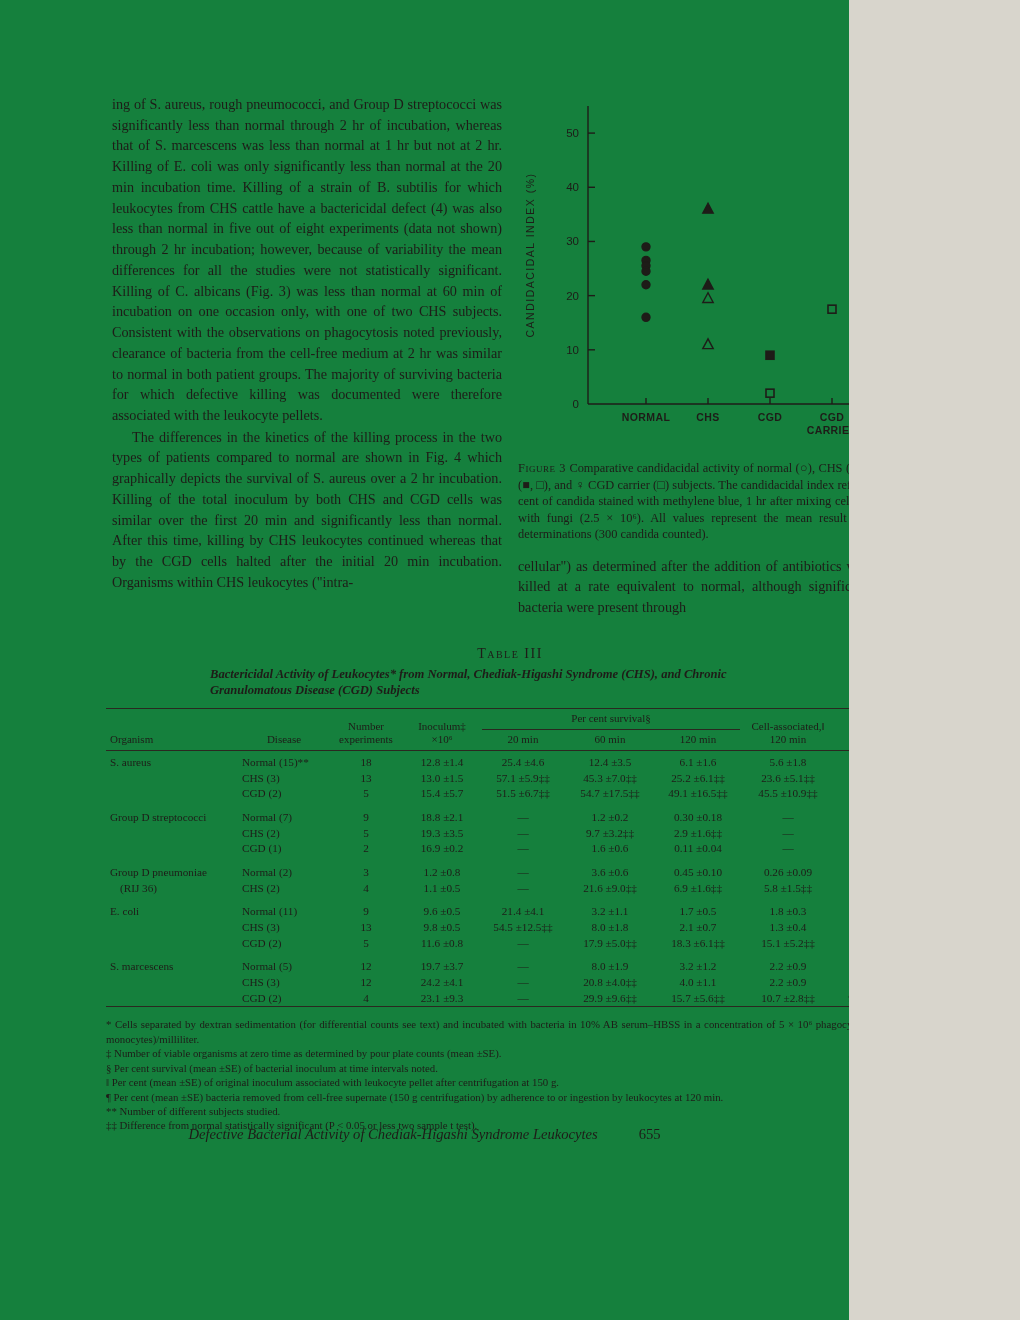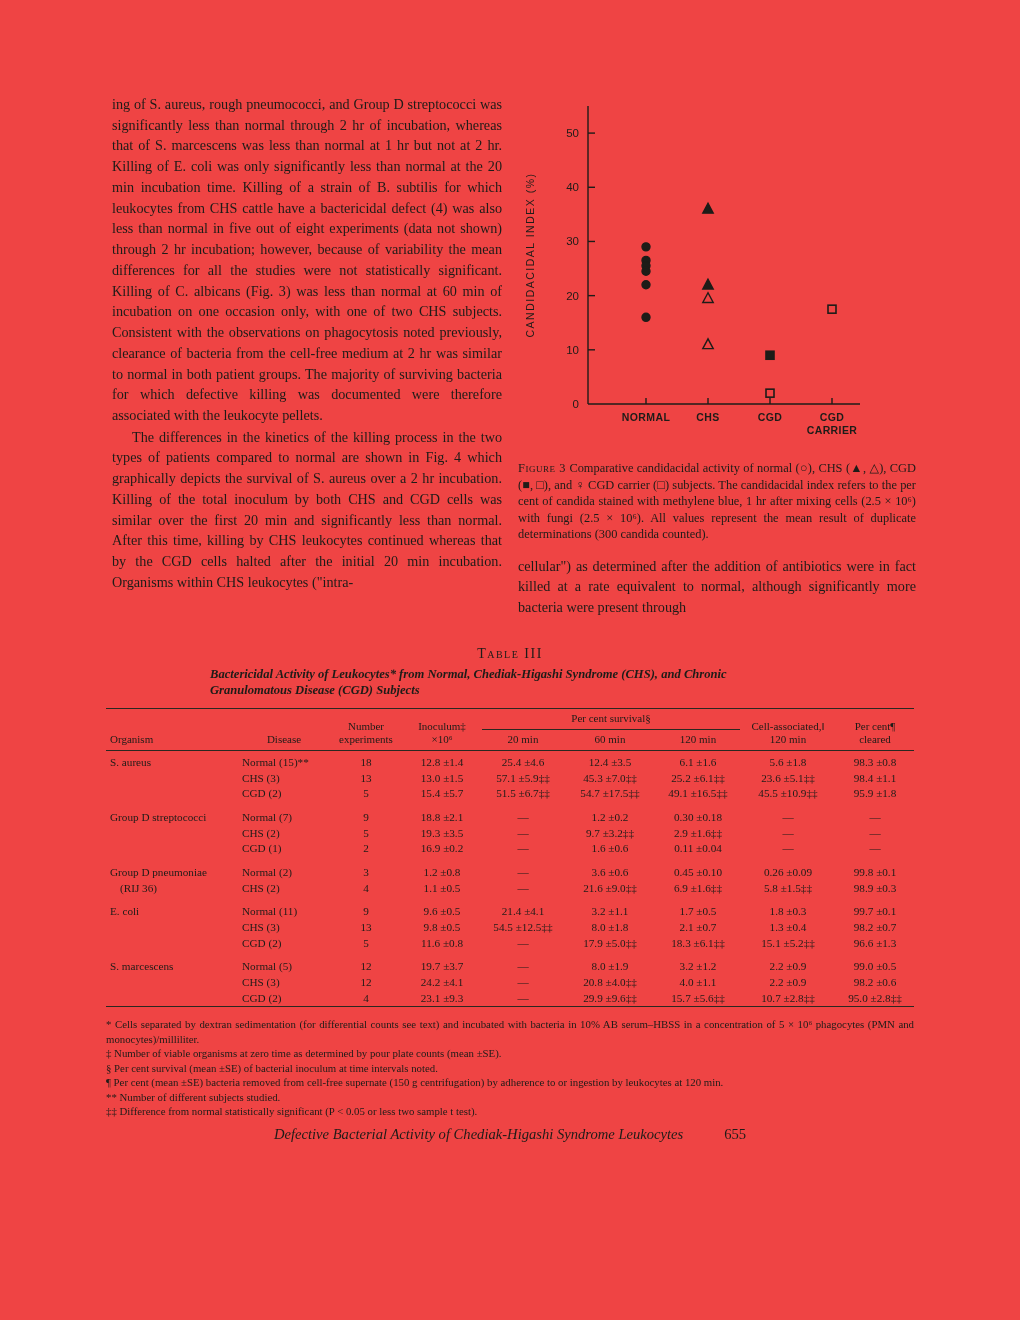--- a/index.html
+++ b/index.html
@@ -1,20 +1,20 @@
 <!DOCTYPE html>
 <html><head>
 <meta charset="utf-8">
 <style>
   * { margin:0; padding:0; box-sizing:border-box; }
   html,body { width:1020px; }
   body { background:#d8d5cc; font-family:"Liberation Serif", serif; }
   .page {
-    position:relative; width:1020px; height:1320px;
-    background:#ef4444; color:#1e1c18; overflow:hidden;
+    position:relative; width:849px; height:1320px;
+    background:#15803d; color:#1e1c18; overflow:hidden;
   }
   
   .col-left { position:absolute; left:112px; top:94px; width:390px;
     font-size:14.2px; line-height:1.46; text-align:justify; }
   .para2 { text-indent:20px; margin-top:1px; }
   
   .fig-block { position:absolute; left:518px; top:92px; width:398px; }
   svg.chart { display:block; }
   .axis { stroke:#1e1c18; stroke-width:1.4; fill:none; }
   .ytick { font-family:"Liberation Sans", sans-serif; font-size:11.5px; fill:#1e1c18; }
@@ -292,20 +292,21 @@
             <td class="c">15.7 ±5.6‡‡</td>
             <td class="c">10.7 ±2.8‡‡</td>
             <td class="c">95.0 ±2.8‡‡</td>
           </tr>
         </tbody>
     </table>
     <div class="footnotes">
         <div class="fn">* Cells separated by dextran sedimentation (for differential counts see text) and incubated with bacteria in 10% AB serum–HBSS in a concentration of 5 × 10⁶ phagocytes (PMN and monocytes)/milliliter.</div>
         <div class="fn">‡ Number of viable organisms at zero time as determined by pour plate counts (mean ±SE).</div>
         <div class="fn">§ Per cent survival (mean ±SE) of bacterial inoculum at time intervals noted.</div>
+        <div class="fn">‖ Per cent (mean ±SE) of original inoculum associated with leukocyte pellet after centrifugation at 150 g.</div>
         <div class="fn">¶ Per cent (mean ±SE) bacteria removed from cell-free supernate (150 g centrifugation) by adherence to or ingestion by leukocytes at 120 min.</div>
         <div class="fn">** Number of different subjects studied.</div>
         <div class="fn">‡‡ Difference from normal statistically significant (P &lt; 0.05 or less two sample t test).</div>
       </div>
   </div>
 
   <div class="footer">
     <span class="runhead">Defective Bacterial Activity of Chediak-Higashi Syndrome Leukocytes</span><span class="pagenum">655</span>
   </div>
 

